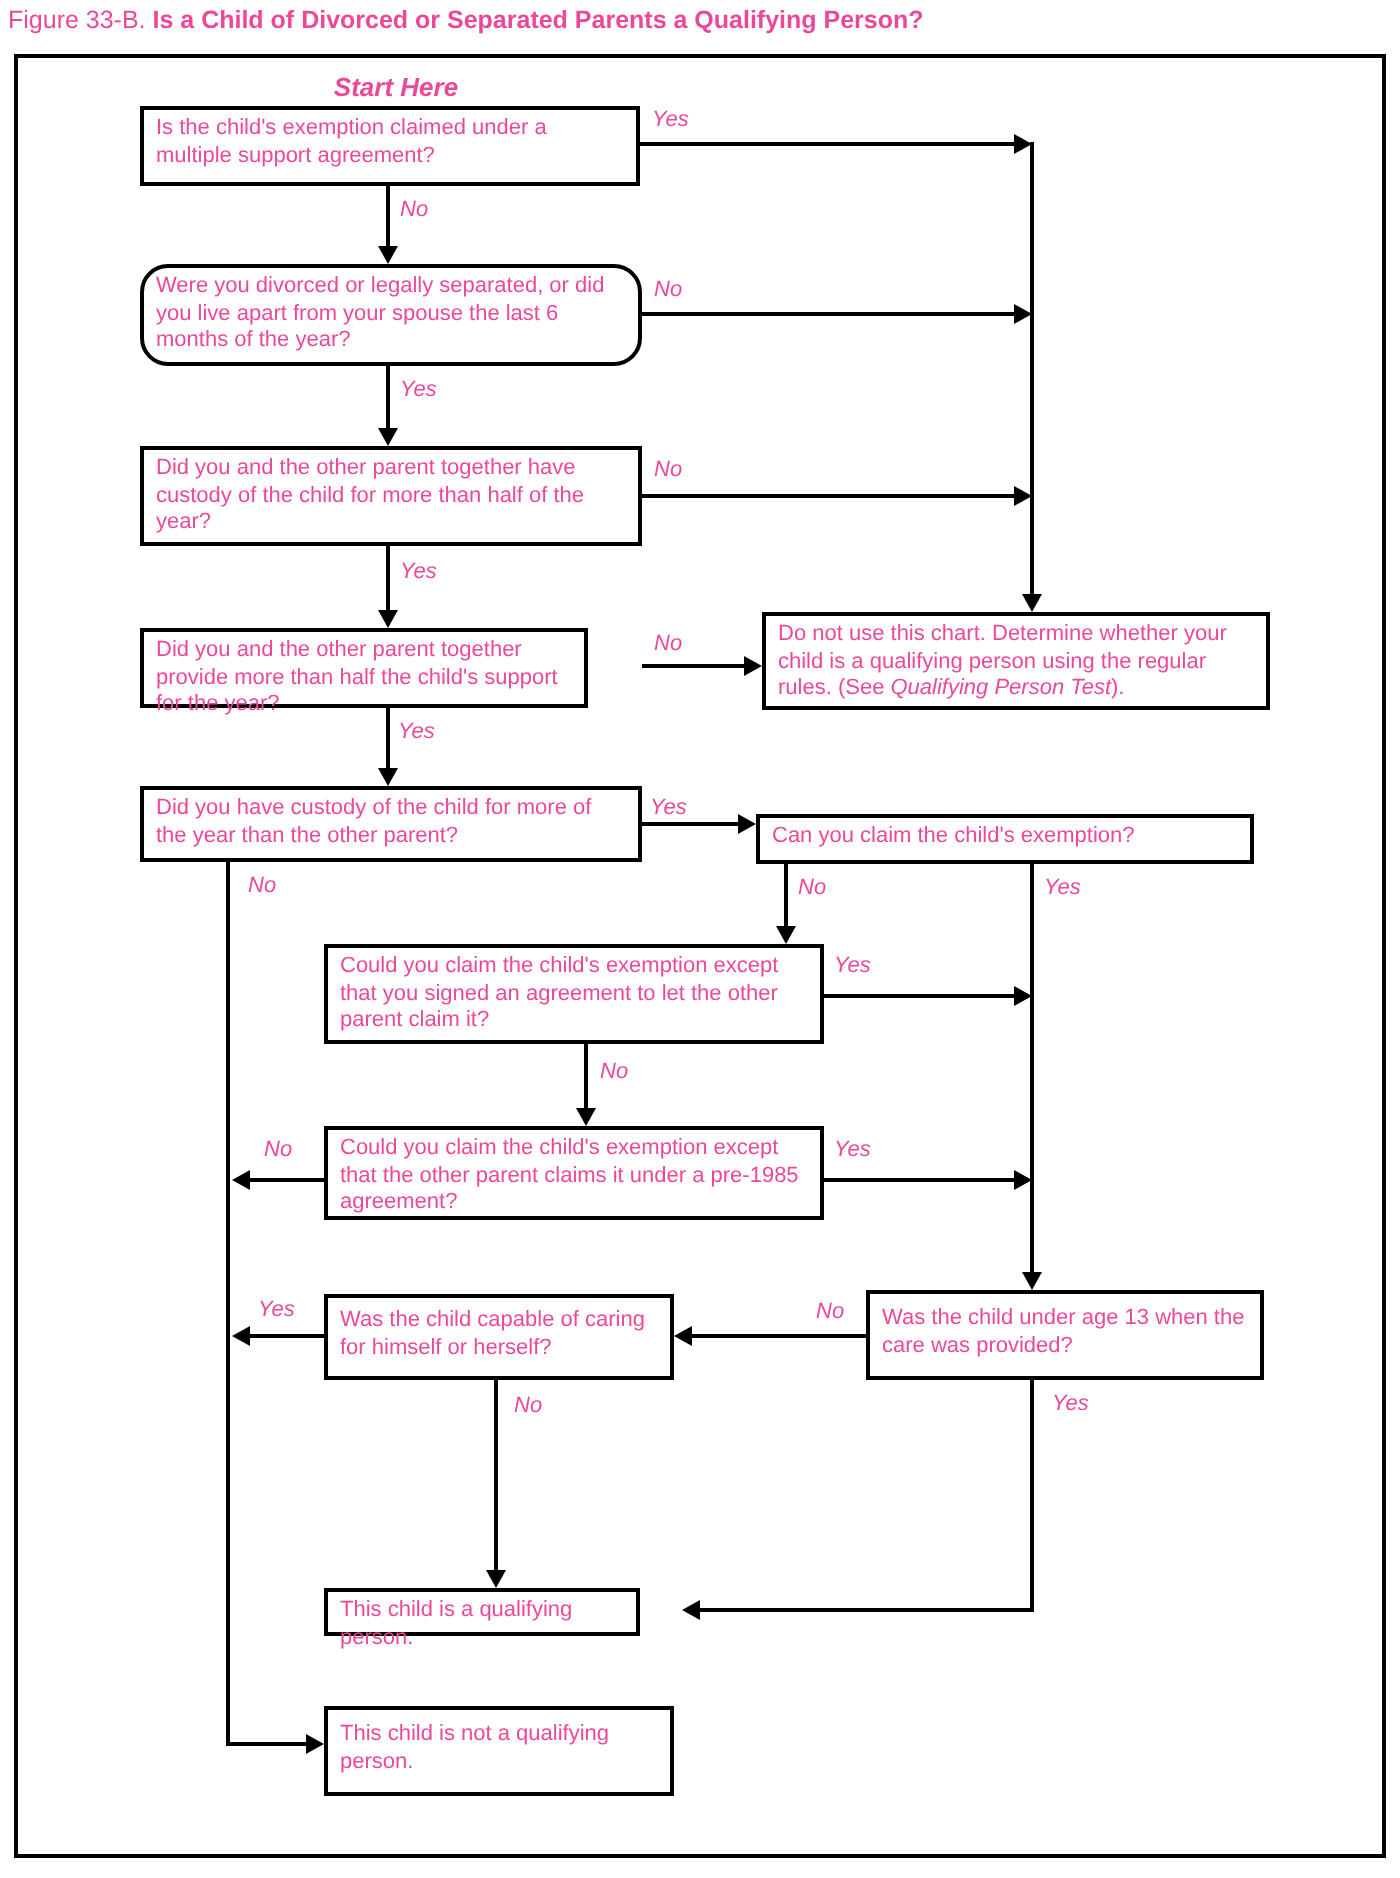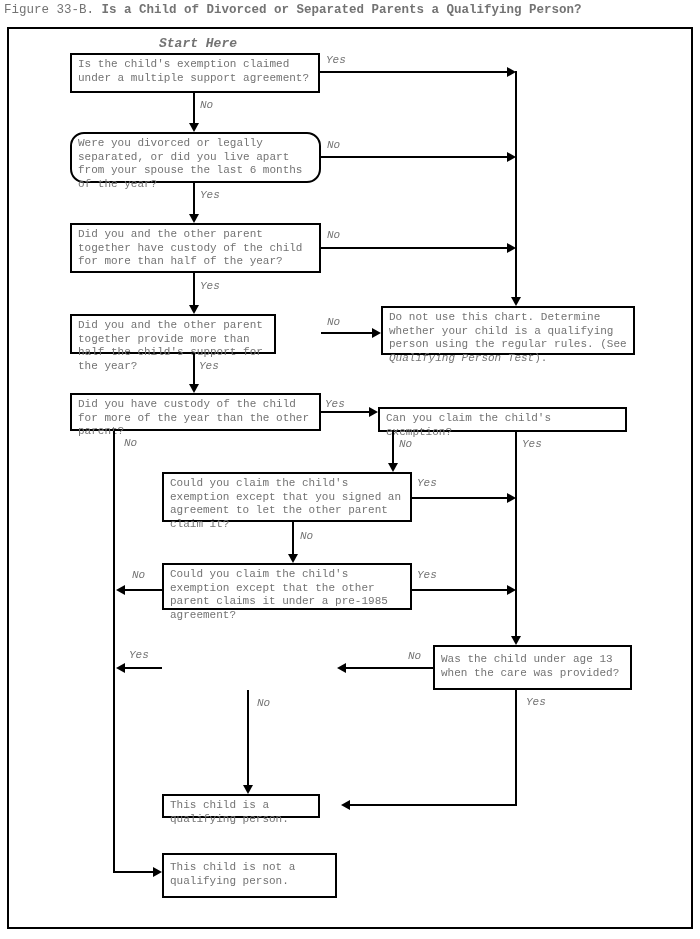--- a/index.html
+++ b/index.html
@@ -1,17 +1,17 @@
 <!DOCTYPE html>
 <html><head>
 <meta charset="utf-8">
 <style>
   html,body{margin:0;padding:0;background:#fff;}
   #figure{position:relative;width:700px;height:939px;background:#fff;
-          font-family:Liberation Mono, monospace;color:#737373;overflow:hidden;}
+          font-family:Liberation Sans, sans-serif;color:#ec4899;overflow:hidden;}
   .fig-title{position:absolute;left:4px;top:3px;font-size:12.5px;white-space:nowrap;}
   .fig-title .bold{font-weight:bold;}
   .border-frame{position:absolute;left:7px;top:27px;width:686px;height:902px;
                 border:2px solid #000;box-sizing:border-box;}
   .start{position:absolute;font-size:13px;font-weight:bold;font-style:italic;text-align:center;}
   .box{position:absolute;border:2px solid #000;background:#fff;padding:3px 6px;
        font-size:11px;line-height:13.5px;box-sizing:border-box;}
   .box .it{font-style:italic;}
   .lbl{position:absolute;font-size:11px;font-style:italic;line-height:12px;}
   .hl{position:absolute;height:2px;background:#000;}
@@ -32,30 +32,31 @@
     <span>Figure 33-B.</span><span class="bold"> Is a Child of Divorced or Separated Parents a Qualifying Person?</span>
   </div>
 
   <div class="border-frame"></div>
 
   <div class="start" style="left:156px;top:36px;width:84px;">Start Here</div>
 
   <div class="box" style="left:70px;top:53px;width:250px;height:40px;">Is the child's exemption claimed under a multiple support agreement?</div>
   <div class="box" style="left:70px;top:132px;width:251px;height:51px;border-radius:14px;">Were you divorced or legally separated, or did you live apart from your spouse the last 6 months of the year?</div>
   <div class="box" style="left:70px;top:223px;width:251px;height:50px;">Did you and the other parent together have custody of the child for more than half of the year?</div>
-  <div class="box" style="left:70px;top:314px;width:206px;height:40px;">Did you and the other parent together provide more than half the child's support for the year?</div>
+  <div class="box" style="left:70px;top:314px;width:224px;height:40px;">Did you and the other parent together provide more than half the child's support for the year?</div>
   <div class="box" style="left:70px;top:393px;width:251px;height:38px;">Did you have custody of the child for more of the year than the other parent?</div>
 
   <div class="box" style="left:381px;top:306px;width:254px;height:49px;">
     <span>Do not use this chart. Determine whether your child is a qualifying person using the regular rules. (See </span><span class="it">Qualifying Person Test</span><span>).</span>
   </div>
 
   <div class="box" style="left:378px;top:407px;width:249px;height:25px;">Can you claim the child's exemption?</div>
   <div class="box" style="left:162px;top:472px;width:250px;height:50px;">Could you claim the child's exemption except that you signed an agreement to let the other parent claim it?</div>
   <div class="box" style="left:162px;top:563px;width:250px;height:47px;">Could you claim the child's exemption except that the other parent claims it under a pre-1985 agreement?</div>
+  <div class="box" style="left:162px;top:647px;width:175px;height:43px;padding-top:5px;">Was the child capable of caring for himself or herself?</div>
   <div class="box" style="left:433px;top:645px;width:199px;height:45px;padding-top:6px;">Was the child under age 13 when the care was provided?</div>
   <div class="box" style="left:162px;top:794px;width:158px;height:24px;">This child is a qualifying person.</div>
   <div class="box" style="left:162px;top:853px;width:175px;height:45px;padding-top:6px;">This child is not a qualifying person.</div>
 
   <div class="vl" style="left:193px;top:93px;height:30px;"></div>
   <div class="ad" style="left:189px;top:123px;"></div>
 
   <div class="vl" style="left:193px;top:183px;height:31px;"></div>
   <div class="ad" style="left:189px;top:214px;"></div>
 

